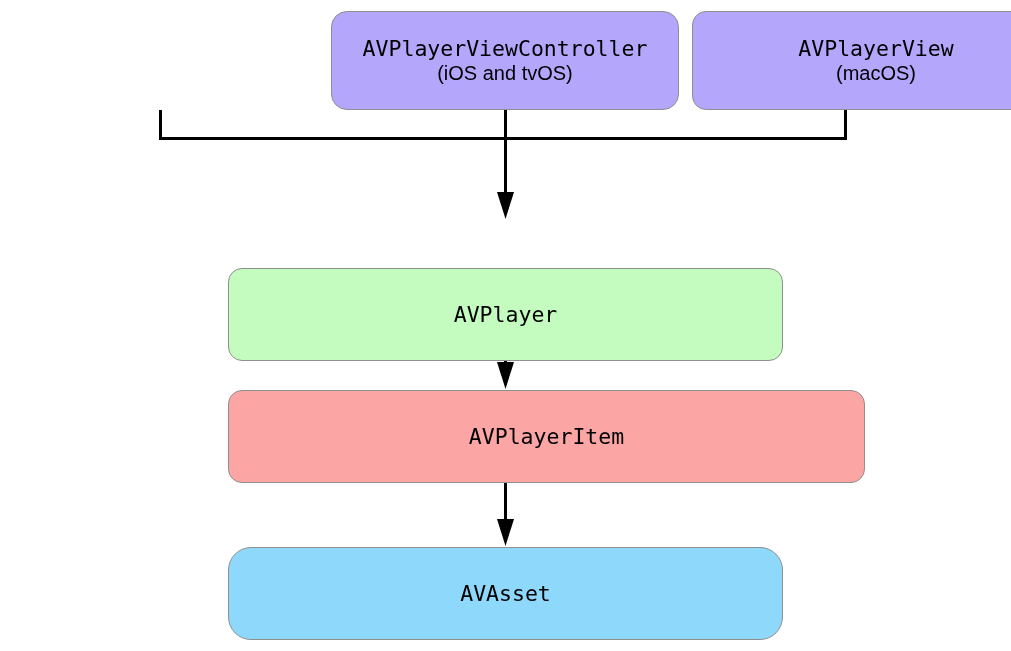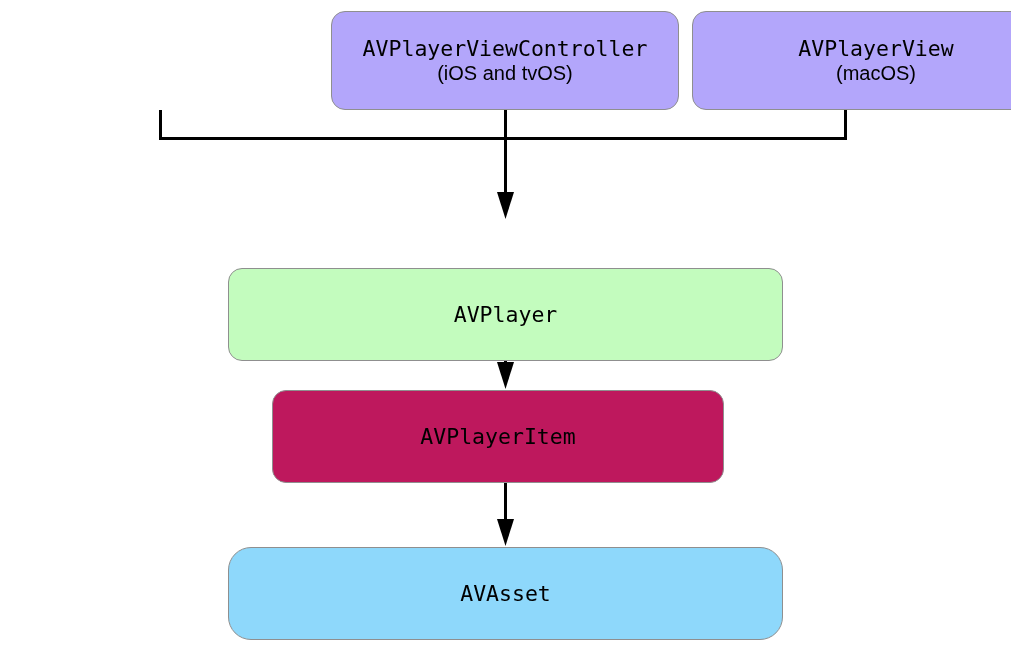--- a/index.html
+++ b/index.html
@@ -56,36 +56,36 @@
   }
 
   
   #node-avplayerlayer {
     left: 10px;  top: 11px;  width: 304px;  height: 99px;
     background: #fda79b;
   }
   #node-avplayerviewcontroller {
     left: 331px; top: 11px;  width: 348px;  height: 99px;
     background: #b3a6fb;
+    border-radius: 16px;
   }
   #node-avplayerview {
     left: 692px; top: 11px;  width: 368px;  height: 99px;
     background: #b3a6fb;
   }
 
   
   #node-avplayer {
     left: 228px; top: 220px; width: 555px; height: 93px;
     background: #c3fcbe;
     margin-top: 48px;
   }
   #node-avplayeritem {
-    left: 228px; top: 390px; width: 452px; height: 93px;
-    background: #be185d;
-    margin-left: 44px;
+    left: 228px; top: 390px; width: 637px; height: 93px;
+    background: #fca5a5;
   }
   #node-avasset {
     left: 228px; top: 547px; width: 555px; height: 93px;
     background: #8ed8fb;
     border-radius: 23px;
   }
 </style>
 </head>
 <body>
 

